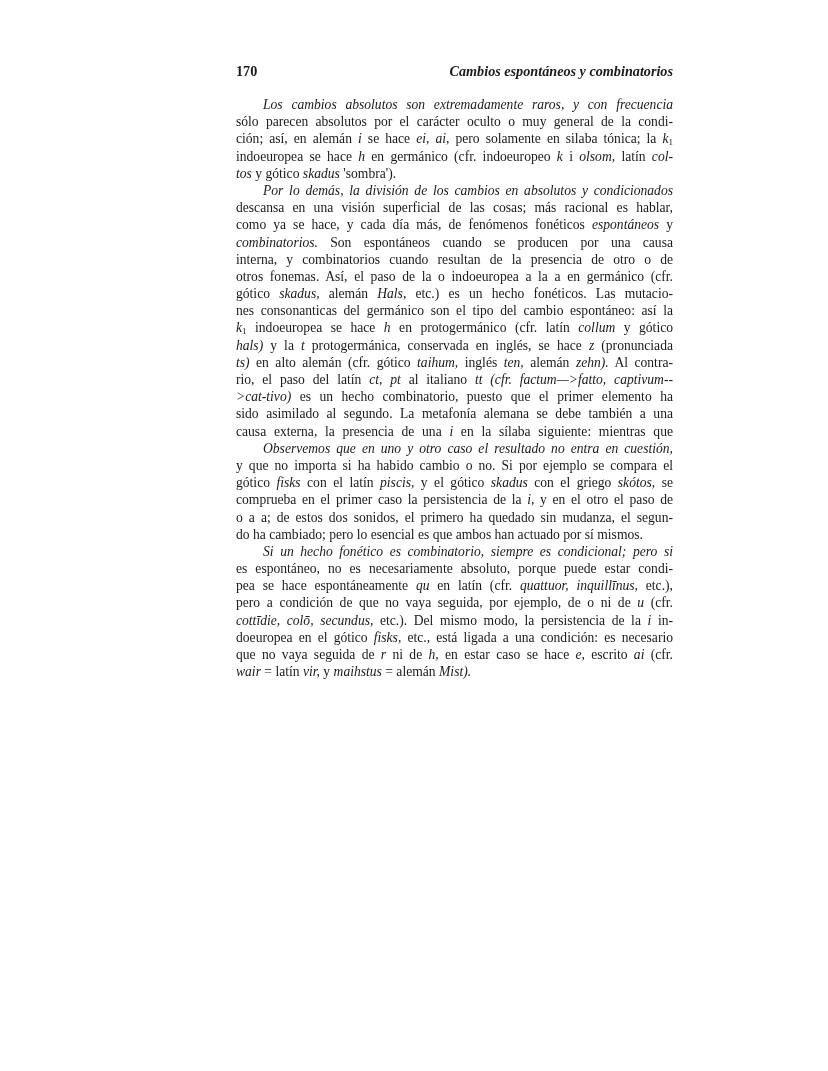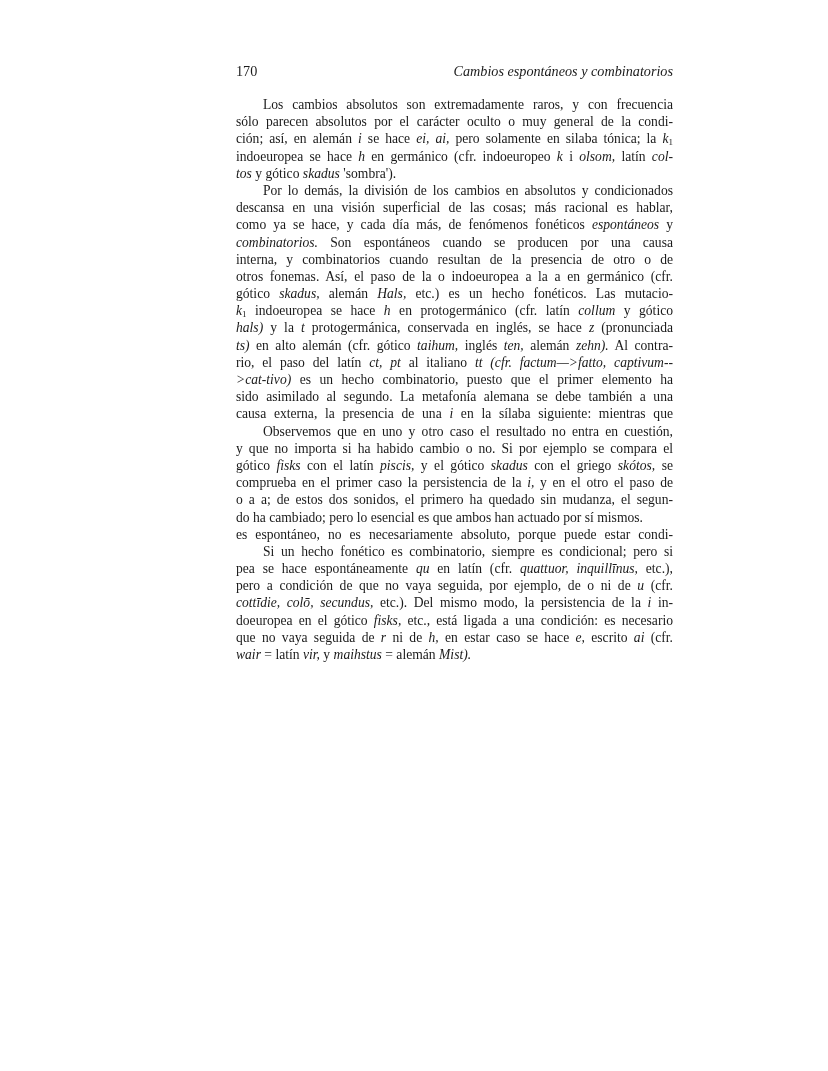--- a/index.html
+++ b/index.html
@@ -4,27 +4,27 @@
 <style>
   html, body { margin: 0; padding: 0; background: #ffffff; }
   body { width: 828px; height: 1071px; position: relative; overflow: hidden; }
   .page {
     position: absolute; left: 236px; top: 62px; width: 437px;
     font-family: "Liberation Serif", "DejaVu Serif", serif;
     color: #1a1a1a;
   }
   .header {
     display: flex; justify-content: space-between; align-items: flex-end;
-    font-size: 14.2px; line-height: 18px; height: 18px;
+    font-size: 14.2px; line-height: 18px; height: 18px; font-weight: bold;
   }
   .header .title { font-style: italic; }
   .body { margin-top: 16px; font-size: 13.6px; line-height: 17.2px; }
   .line { display: block; white-space: nowrap; text-align: justify; text-align-last: justify; height: 17.2px; }
   .line.last { text-align-last: left; }
-  .line.indent { padding-left: 27px; }
+  .line.indent { padding-left: 27px; font-style: italic; }
   i { font-style: italic; }
   sub { font-size: 9px; vertical-align: -2px; line-height: 0; }
 </style>
 </head>
 <body>
 
 <div class="page">
   <div class="header">
     <span>170</span>
     <span class="title">Cambios espontáneos y combinatorios</span>
@@ -38,39 +38,40 @@
         <span class="line last"><i>tos</i><span> y gótico </span><i>skadus</i><span> 'sombra').</span></span>
       </div>
       <div>
         <span class="line indent"><span>Por lo demás, la división de los cambios en absolutos y condicionados</span></span>
         <span class="line"><span>descansa en una visión superficial de las cosas; más racional es hablar,</span></span>
         <span class="line"><span>como ya se hace, y cada día más, de fenómenos fonéticos </span><i>espontáneos</i><span> y</span></span>
         <span class="line"><i>combinatorios.</i><span> Son espontáneos cuando se producen por una causa</span></span>
         <span class="line"><span>interna, y combinatorios cuando resultan de la presencia de otro o de</span></span>
         <span class="line"><span>otros fonemas. Así, el paso de la o indoeuropea a la a en germánico (cfr.</span></span>
         <span class="line"><span>gótico </span><i>skadus,</i><span> alemán </span><i>Hals,</i><span> etc.) es un hecho fonéticos. Las mutacio-</span></span>
+        <span class="line"><span>nes consonanticas del germánico son el tipo del cambio espontáneo: así la</span></span>
         <span class="line"><i>k</i><sub>1</sub><span> indoeuropea se hace </span><i>h</i><span> en protogermánico (cfr. latín </span><i>collum</i><span> y gótico</span></span>
         <span class="line"><i>hals)</i><span> y la </span><i>t</i><span> protogermánica, conservada en inglés, se hace </span><i>z</i><span> (pronunciada</span></span>
         <span class="line"><i>ts)</i><span> en alto alemán (cfr. gótico </span><i>taihum,</i><span> inglés </span><i>ten,</i><span> alemán </span><i>zehn).</i><span> Al contra-</span></span>
         <span class="line"><span>rio, el paso del latín </span><i>ct, pt</i><span> al italiano </span><i>tt (cfr. factum—&gt;fatto, captivum--</i></span>
         <span class="line"><i>&gt;cat-tivo)</i><span> es un hecho combinatorio, puesto que el primer elemento ha</span></span>
         <span class="line"><span>sido asimilado al segundo. La metafonía alemana se debe también a una</span></span>
         <span class="line"><span>causa externa, la presencia de una </span><i>i</i><span> en la sílaba siguiente: mientras que</span></span>
       </div>
       <div>
         <span class="line indent"><span>Observemos que en uno y otro caso el resultado no entra en cuestión,</span></span>
         <span class="line"><span>y que no importa si ha habido cambio o no. Si por ejemplo se compara el</span></span>
         <span class="line"><span>gótico </span><i>fisks</i><span> con el latín </span><i>piscis,</i><span> y el gótico </span><i>skadus</i><span> con el griego </span><i>skótos,</i><span> se</span></span>
         <span class="line"><span>comprueba en el primer caso la persistencia de la </span><i>i,</i><span> y en el otro el paso de</span></span>
         <span class="line"><span>o a a; de estos dos sonidos, el primero ha quedado sin mudanza, el segun-</span></span>
         <span class="line last"><span>do ha cambiado; pero lo esencial es que ambos han actuado por sí mismos.</span></span>
       </div>
       <div>
+        <span class="line indent"><span>Si un hecho fonético es combinatorio, siempre es condicional; pero si</span></span>
         <span class="line"><span>es espontáneo, no es necesariamente absoluto, porque puede estar condi-</span></span>
-        <span class="line indent"><span>Si un hecho fonético es combinatorio, siempre es condicional; pero si</span></span>
         <span class="line"><span>pea se hace espontáneamente </span><i>qu</i><span> en latín (cfr. </span><i>quattuor, inquillīnus,</i><span> etc.),</span></span>
         <span class="line"><span>pero a condición de que no vaya seguida, por ejemplo, de o ni de </span><i>u</i><span> (cfr.</span></span>
         <span class="line"><i>cottīdie, colō, secundus,</i><span> etc.). Del mismo modo, la persistencia de la </span><i>i</i><span> in-</span></span>
         <span class="line"><span>doeuropea en el gótico </span><i>fisks,</i><span> etc., está ligada a una condición: es necesario</span></span>
         <span class="line"><span>que no vaya seguida de </span><i>r</i><span> ni de </span><i>h,</i><span> en estar caso se hace </span><i>e,</i><span> escrito </span><i>ai</i><span> (cfr.</span></span>
         <span class="line last"><i>wair</i><span> = latín </span><i>vir,</i><span> y </span><i>maihstus</i><span> = alemán </span><i>Mist).</i></span>
       </div>
     </div>
 </div>
 

